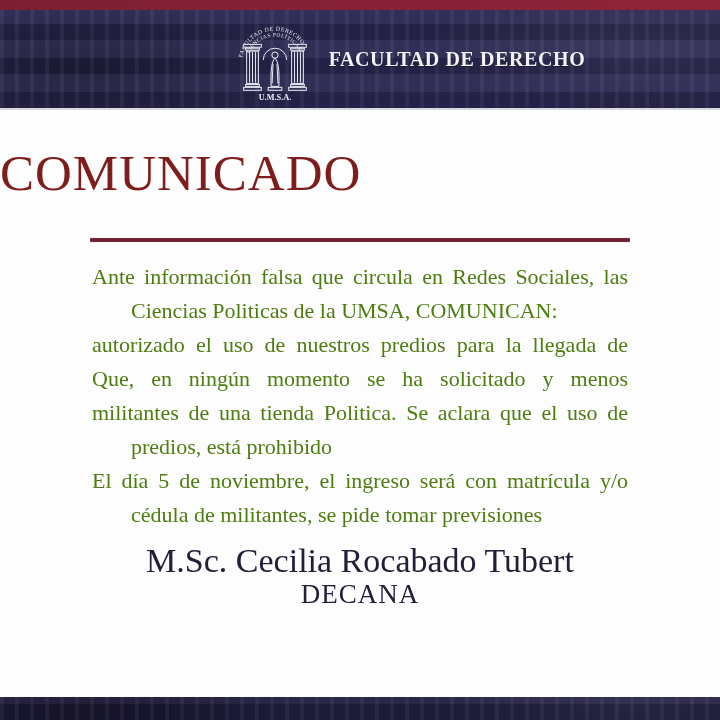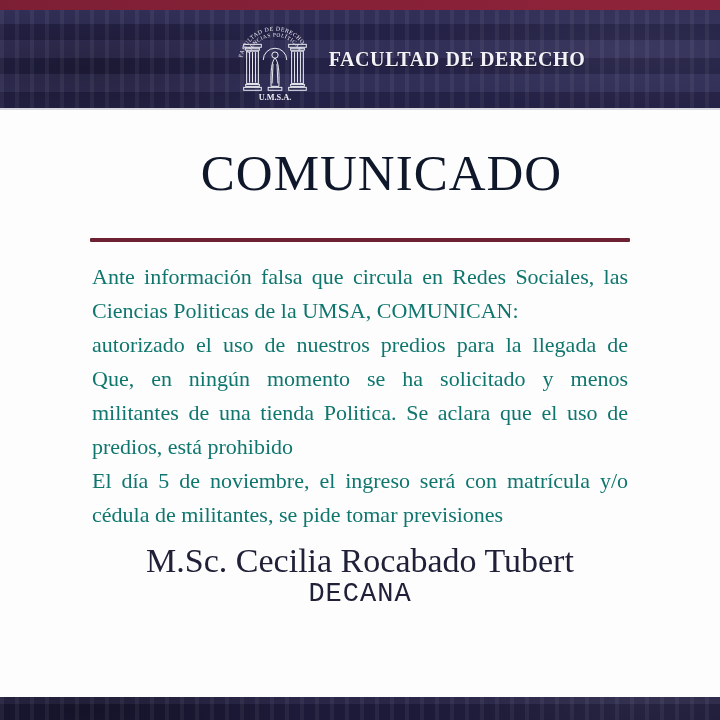--- a/index.html
+++ b/index.html
@@ -58,52 +58,50 @@
   }
 
   
   .main {
     flex: 1;
     background: #fdfdfd;
     position: relative;
   }
   .title {
     margin: 34px 0 0;
-    text-align: center;
     font-size: 51px;
     line-height: 58px;
     font-weight: normal;
     letter-spacing: 1px;
-    color: #0f172a;
-    padding-left: 43px;
+    color: #7f1d1d;
   }
   .rule {
     width: 540px; height: 4px;
     margin: 36px auto 0;
     border: none;
     background: #6e2133;
     border-radius: 1px;
   }
   .textblock {
     width: 536px;
     margin: 18px auto 0;
     font-size: 22px;
     line-height: 34px;
-    color: #0f766e;
+    color: #4d7c0f;
   }
   .jline { text-align: justify; text-align-last: justify; }
-  .jline.last { text-align-last: left; }
+  .jline.last { text-align-last: left; margin-left: 39px; }
 
   .signature {
     margin-top: 12px;
     text-align: center;
     color: #202138;
   }
   .signature .name { font-size: 34px; line-height: 34px; }
-  .signature .role { font-size: 27px; line-height: 33px; letter-spacing: 1px; font-family: Liberation Mono, monospace; }
+  .signature .role { font-size: 27px; line-height: 33px; letter-spacing: 1px; }
 
   
   .stripe-bottom {
     height: 23px; flex: none;
     position: relative;
     background-color: #211e41;
     overflow: hidden;
   }
 </style>
 </head>

